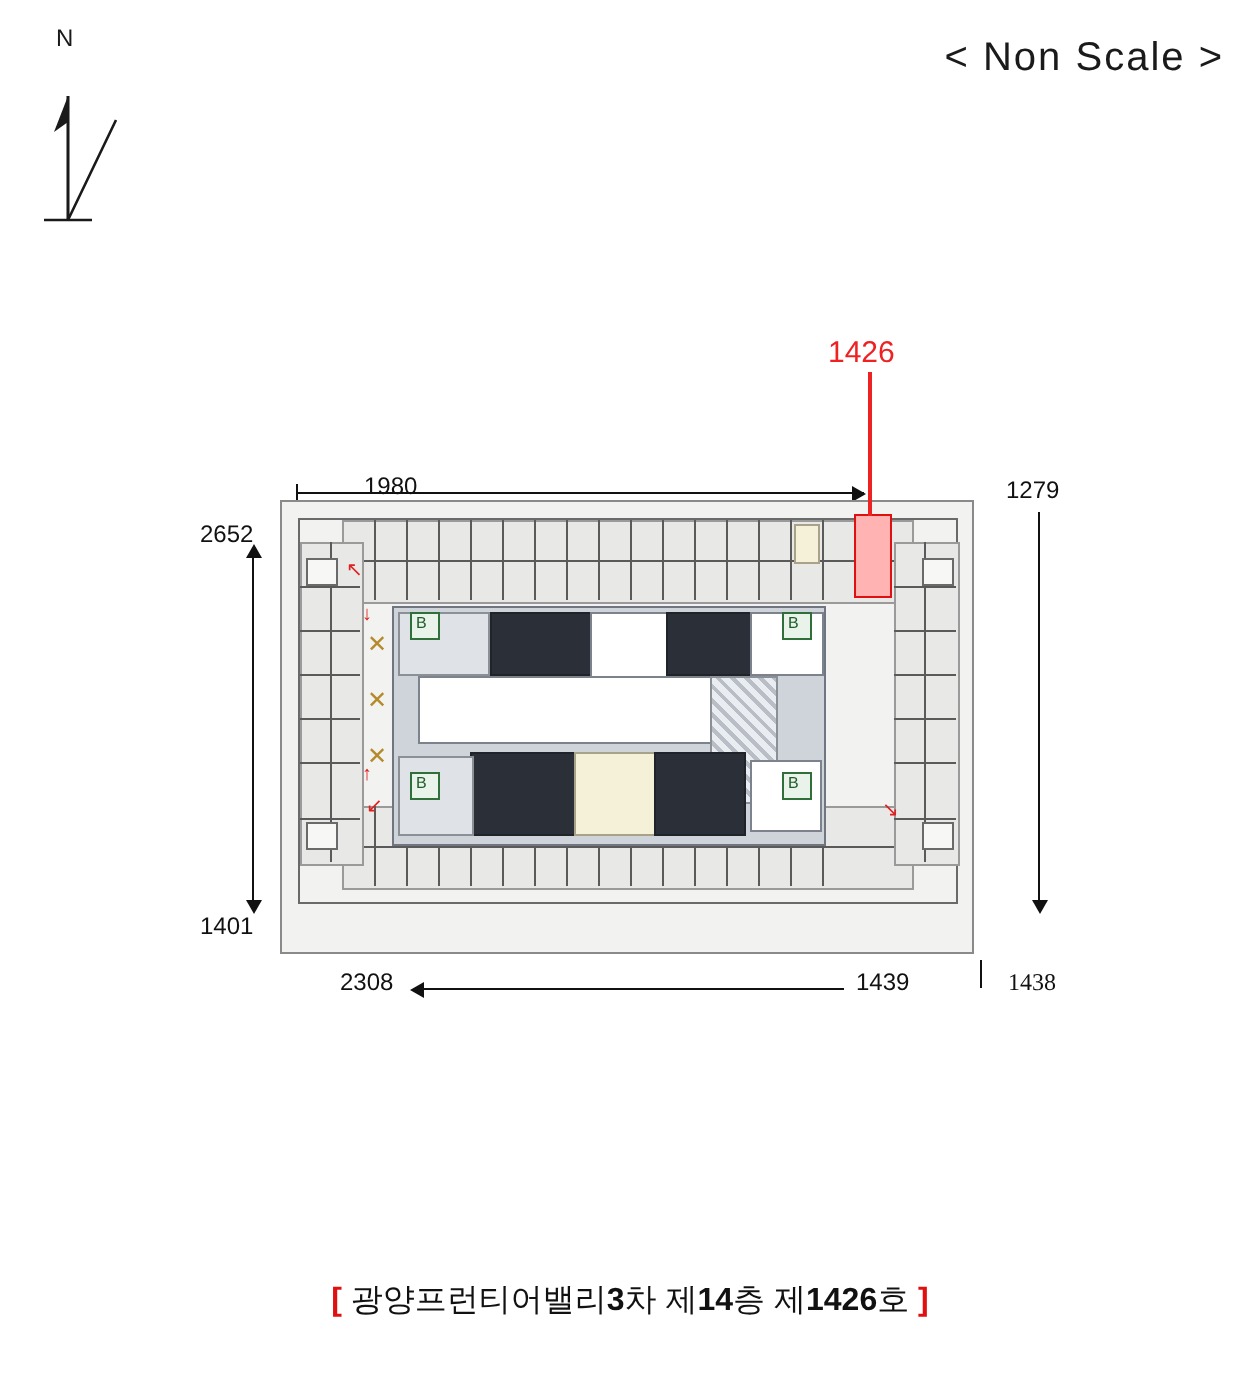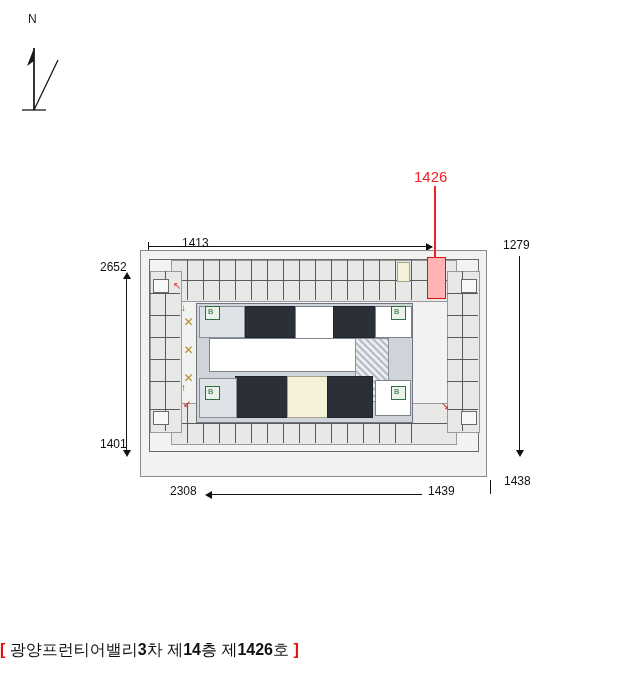--- a/index.html
+++ b/index.html
@@ -206,21 +206,21 @@
   .ah-left  { border-top: 4px solid transparent; border-bottom: 4px solid transparent; border-right: 7px solid #111; }
   .ah-up    { border-left: 4px solid transparent; border-right: 4px solid transparent; border-bottom: 7px solid #111; }
   .ah-down  { border-left: 4px solid transparent; border-right: 4px solid transparent; border-top: 7px solid #111; }
 
   
   #caption {
     position: absolute;
     left: 0;
     right: 0;
     top: 640px;
-    text-align: left;
+    text-align: center;
     font-size: 16px;
     color: #111;
     white-space: nowrap;
   }
   #caption .br { color: #e01010; font-weight: bold; }
   #caption .em { color: #111; font-weight: bold; }
 </style>
 </head>
 <body>
 
@@ -229,38 +229,39 @@
   <div id="north-arrow">
     <svg width="60" height="110" viewBox="0 0 60 110">
       <line x1="20" y1="96" x2="20" y2="34" stroke="#1a1a1a" stroke-width="1.3"></line>
       <line x1="8" y1="96" x2="32" y2="96" stroke="#1a1a1a" stroke-width="1.3"></line>
       <path d="M20 34 L20 96 L44 46" stroke="#1a1a1a" stroke-width="1.3" fill="none"></path>
       <path d="M20 34 L13 52 L20 47 Z" fill="#1a1a1a"></path>
     </svg>
   </div>
   <div id="north-label">N</div>
 
+  <div id="non-scale">&lt; Non Scale &gt;</div>
 
   <div id="callout-1426">1426</div>
   <div id="callout-leader"></div>
 
-  <div class="dim-label" style="left:182px; top:236px;">1413</div>
+  <div class="dim-label" style="left:182px; top:236px;">1980</div>
   <div class="dim-line-h" style="left:148px; top:246px; width:284px;"></div>
   <div class="dim-line-v" style="left:148px; top:242px; height:9px;"></div>
   <div class="arrow-head ah-right" style="left:426px; top:243px;"></div>
 
   <div class="dim-label" style="left:503px; top:238px;">1279</div>
 
   <div class="dim-label" style="left:100px; top:260px;">2652</div>
-  <div class="dim-label" style="left:100px; top:437px;">1401</div>
+  <div class="dim-label" style="left:100px; top:456px;">1401</div>
   <div class="dim-line-v" style="left:126px; top:278px; height:172px;"></div>
   <div class="arrow-head ah-up" style="left:123px; top:272px;"></div>
   <div class="arrow-head ah-down" style="left:123px; top:450px;"></div>
 
-  <div class="dim-label" style="left:504px; top:474px;">1438</div>
+  <div class="dim-label" style="left:504px; top:484px;font-family:Liberation Serif, serif;">1438</div>
   <div class="dim-line-v" style="left:519px; top:256px; height:196px;"></div>
   <div class="arrow-head ah-down" style="left:516px; top:450px;"></div>
 
   <div class="dim-label" style="left:170px; top:484px;">2308</div>
   <div class="dim-label" style="left:428px; top:484px;">1439</div>
   <div class="dim-line-h" style="left:212px; top:494px; width:210px;"></div>
   <div class="arrow-head ah-left" style="left:205px; top:491px;"></div>
   <div class="dim-line-v" style="left:490px; top:480px; height:14px;"></div>
 
   <div id="site-plan">

